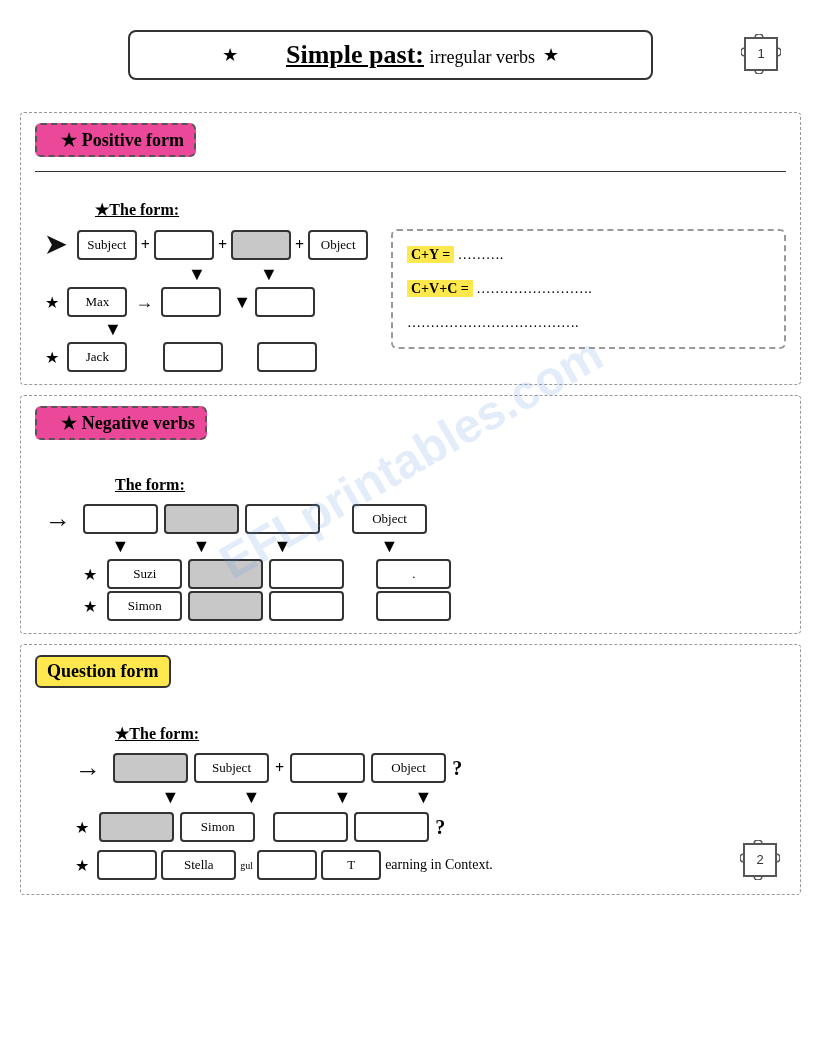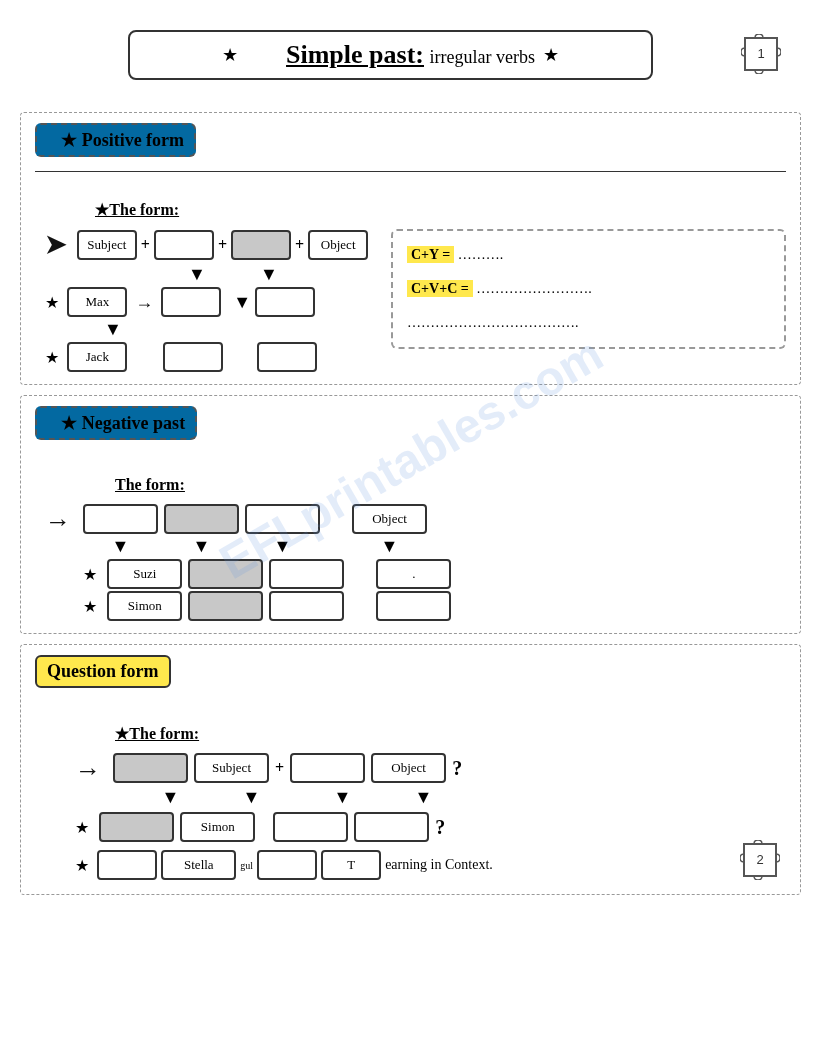--- a/index.html
+++ b/index.html
@@ -52,21 +52,21 @@
     
     .section-header {
       display: inline-flex;
       align-items: center;
       border: 2px dashed #555;
       border-radius: 6px;
       padding: 4px 10px;
       margin-bottom: 8px;
     }
     .section-header.yellow-bg {
-      background: #0369a1;
+      background: #ec4899;
       padding-left: 24px;
     }
     .section-header span {
       font-size: 18px;
       font-weight: bold;
     }
 
     .the-form-label {
       font-size: 16px;
       font-weight: bold;
@@ -296,21 +296,21 @@
         </div>
         <div>
           <span>……………………………….</span>
         </div>
       </div>
     </div>
   </div>
 
   <div class="section">
     <div class="section-header yellow-bg">
-      <span>★ Negative past</span>
+      <span>★ Negative verbs</span>
     </div>
 
     <div class="the-form-label" style="margin-left:80px;">
       <span style="text-decoration:underline;">The form:</span>
     </div>
 
     <div class="neg-form-area">
       <div class="big-arrow">→</div>
 
       <div>

